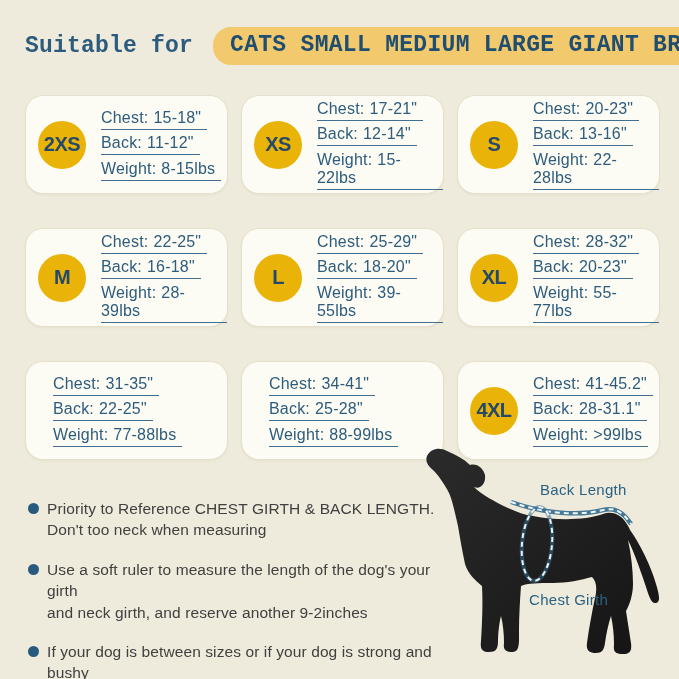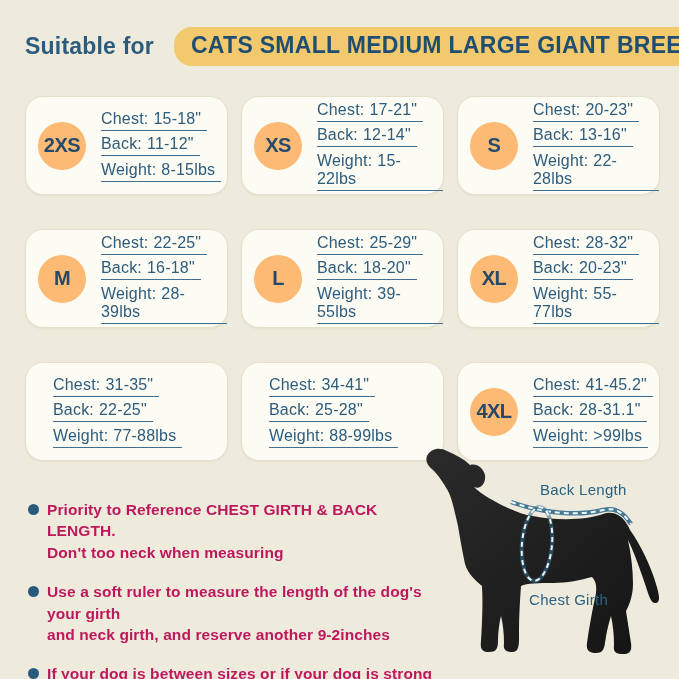--- a/index.html
+++ b/index.html
@@ -9,20 +9,21 @@
     background:#EFEBDC;
     font-family:"Liberation Sans", sans-serif;
     overflow:hidden;
     color:#2D5C7D;
   }
   
   .header {
     display:flex; align-items:center;
     margin:27px 0 0 25px; gap:20px;
     white-space:nowrap;
+    font-family:Liberation Mono, monospace;
   }
   .header .plain {
     font-size:23px; font-weight:bold; color:#2C5B7E; letter-spacing:0.2px;
   }
   .header .pill {
     background:#F3C96E; border-radius:18px;
     padding:5px 17px 7px 17px;
     font-size:23px; font-weight:bold; color:#1F4E70; letter-spacing:0.3px;
   }
   
@@ -36,42 +37,42 @@
     background:#FDFCF4;
     border:1px solid #E5E0CB;
     border-radius:18px;
     height:99px;
     display:flex; align-items:center;
     padding-left:12px;
     box-shadow:0 1px 2px rgba(120,110,70,0.08);
   }
   .size-circle {
     width:48px; height:48px; border-radius:50%;
-    background:#fdba74; flex:0 0 48px;
+    background:#eab308; flex:0 0 48px;
     display:flex; align-items:center; justify-content:center;
     font-weight:bold; font-size:20px; color:#24496B; letter-spacing:-0.5px;
   }
   .specs { margin-left:15px; }
   .spec-line {
     width:fit-content;
     font-size:16px; color:#2D5C7D; letter-spacing:0.2px;
     border-bottom:1.6px solid #426F90;
     padding:0 6px 2px 0;
     margin:4.5px 0;
   }
   .spec-line .fl { margin-right:5px; }
   
   .notes { margin:38px 0 0 28px; width:420px; }
   .note { display:flex; margin-bottom:18px; }
   .note .dot {
     width:11px; height:11px; border-radius:50%;
     background:#285A7E; flex:0 0 11px; margin:5px 8px 0 0;
   }
   .note .txt {
-    font-size:15.5px; color:#be185d; line-height:1.38; letter-spacing:0.1px;font-weight:bold;
+    font-size:15.5px; color:#404040; line-height:1.38; letter-spacing:0.1px;
   }
   
   .dog-wrap {
     position:absolute; right:0; bottom:12px;
     width:254px; height:235px; pointer-events:none;
   }
   .dog-wrap svg { display:block; }
   .diagram-label {
     font-family:"Liberation Sans", sans-serif;
     font-size:15px; font-weight:500; fill:#2A6183; letter-spacing:0.3px;

